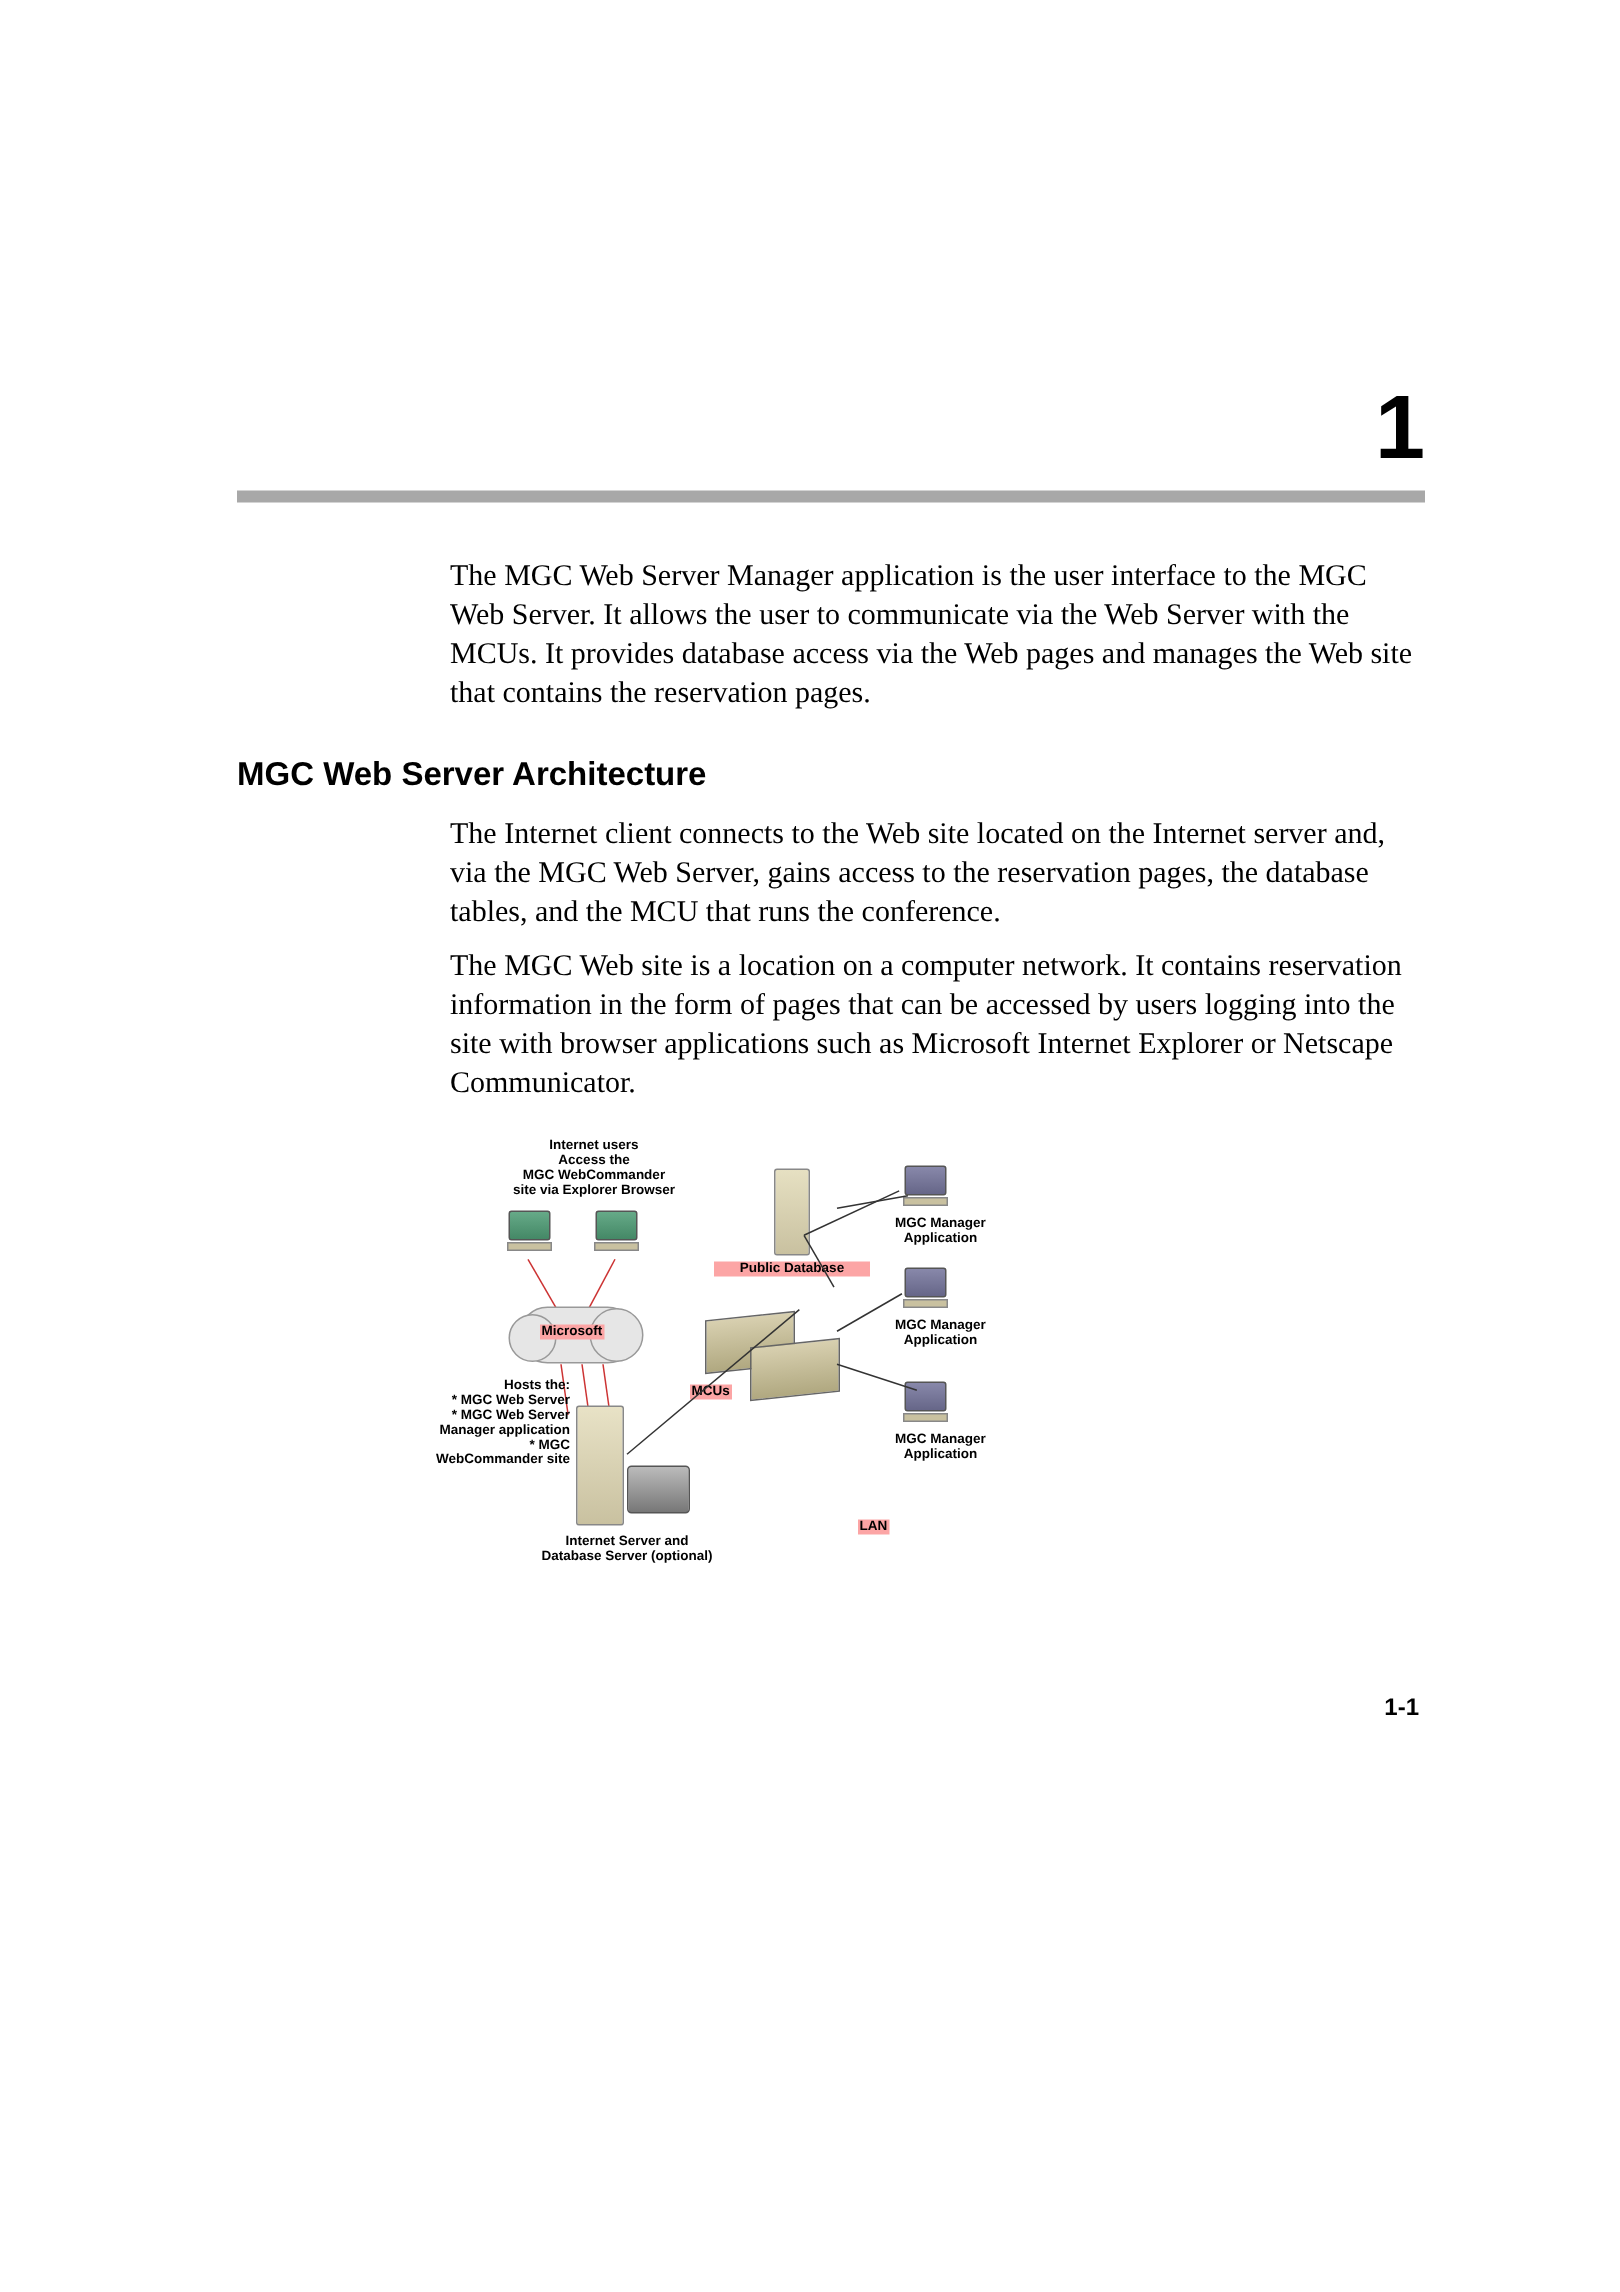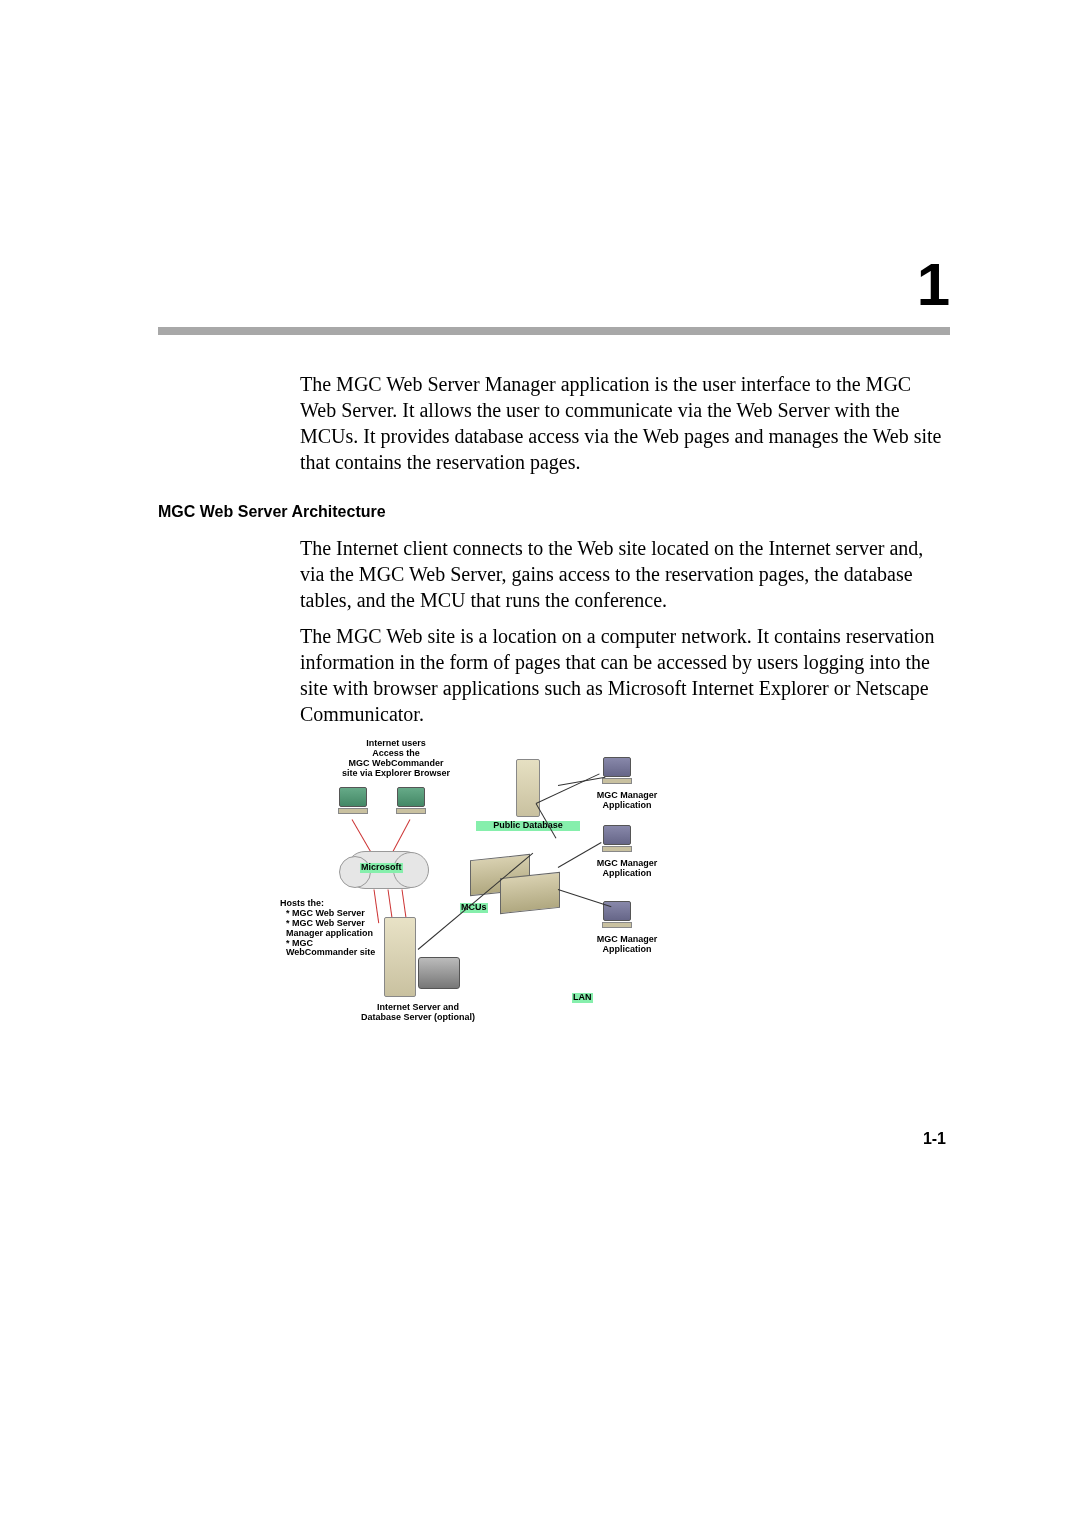--- a/index.html
+++ b/index.html
@@ -33,21 +33,21 @@
       margin-bottom: 48px;
     }
     .section-title {
       font-family: Arial, Helvetica, sans-serif;
       font-size: 30px;
       font-weight: bold;
       margin-bottom: 16px;
     }
     .subsection-title {
       font-family: Arial, Helvetica, sans-serif;
-      font-size: 16px;
+      font-size: 22px;
       font-weight: bold;
       margin: 28px 0 14px 0;
     }
     .body-text {
       font-size: 20px;
       line-height: 1.3;
       margin-left: 142px;
       margin-bottom: 10px;
     }
     .page-number {
@@ -56,21 +56,21 @@
       right: 134px;
       font-family: Arial, Helvetica, sans-serif;
       font-size: 16px;
       font-weight: bold;
     }
 
     
     .diagram {
       position: relative;
       margin-left: 142px;
-      margin-top: 12px;
+      margin-top: 24px;
       width: 520px;
       height: 290px;
       font-family: Arial, Helvetica, sans-serif;
       font-weight: bold;
       font-size: 9px;
       line-height: 1.1;
       text-align: center;
     }
     .d-label { position: absolute; color: #000; }
 
@@ -104,21 +104,21 @@
       content:""; position:absolute; background:#e6e6e6; border:1px solid #999; border-radius:50%;
     }
     .cloud::before { width:30px; height:30px; left:-8px; top:4px;}
     .cloud::after  { width:34px; height:34px; right:-6px; top:0;}
 
     
     .line { position:absolute; background:#c33; height:1px; transform-origin:left center;}
     .line.blk { background:#333; }
 
     
-    .lb { background: #86efac; padding: 0 1px; }
+    .lb { background: #fca5a5; padding: 0 1px; }
   </style>
 </head>
 <body>
 
 <div class="page">
   <div class="chapter-number">1</div>
   <div class="rule"></div>
 
   <p class="body-text">The MGC Web Server Manager application is the user interface to the MGC Web Server. It allows the user to communicate via the Web Server with the MCUs. It provides database access via the Web pages and manages the Web site that contains the reservation pages.</p>
 
@@ -147,21 +147,21 @@
     <div class="line" style="left:52px; top:80px; width:44px; transform:rotate(60deg);"></div>
     <div class="line" style="left:110px; top:80px; width:40px; transform:rotate(118deg);"></div>
 
     <div class="cloud" style="left:46px; top:112px;"></div>
     <div class="d-label lb" style="left:60px; top:124px;">Microsoft</div>
 
     <div class="line" style="left:74px; top:150px; width:34px; transform:rotate(82deg);"></div>
     <div class="line" style="left:88px; top:150px; width:34px; transform:rotate(82deg);"></div>
     <div class="line" style="left:102px; top:150px; width:34px; transform:rotate(82deg);"></div>
 
-    <div class="d-label" style="left:-20px; top:160px; width:100px; text-align:left;">
+    <div class="d-label" style="left:-20px; top:160px; width:100px; text-align:right;">
       <div>Hosts the:</div>
       <div style="padding-left:6px;">*&nbsp;<span>MGC Web Server</span></div>
       <div style="padding-left:6px;">*&nbsp;<span>MGC Web Server Manager application</span></div>
       <div style="padding-left:6px;">*&nbsp;<span>MGC WebCommander site</span></div>
     </div>
 
     <div class="big-tower" style="left:84px; top:178px;"></div>
     <div class="big-monitor" style="left:118px; top:218px;"></div>
     <div class="d-label" style="left:48px; top:264px; width:140px;">
       <div>Internet Server and</div>

